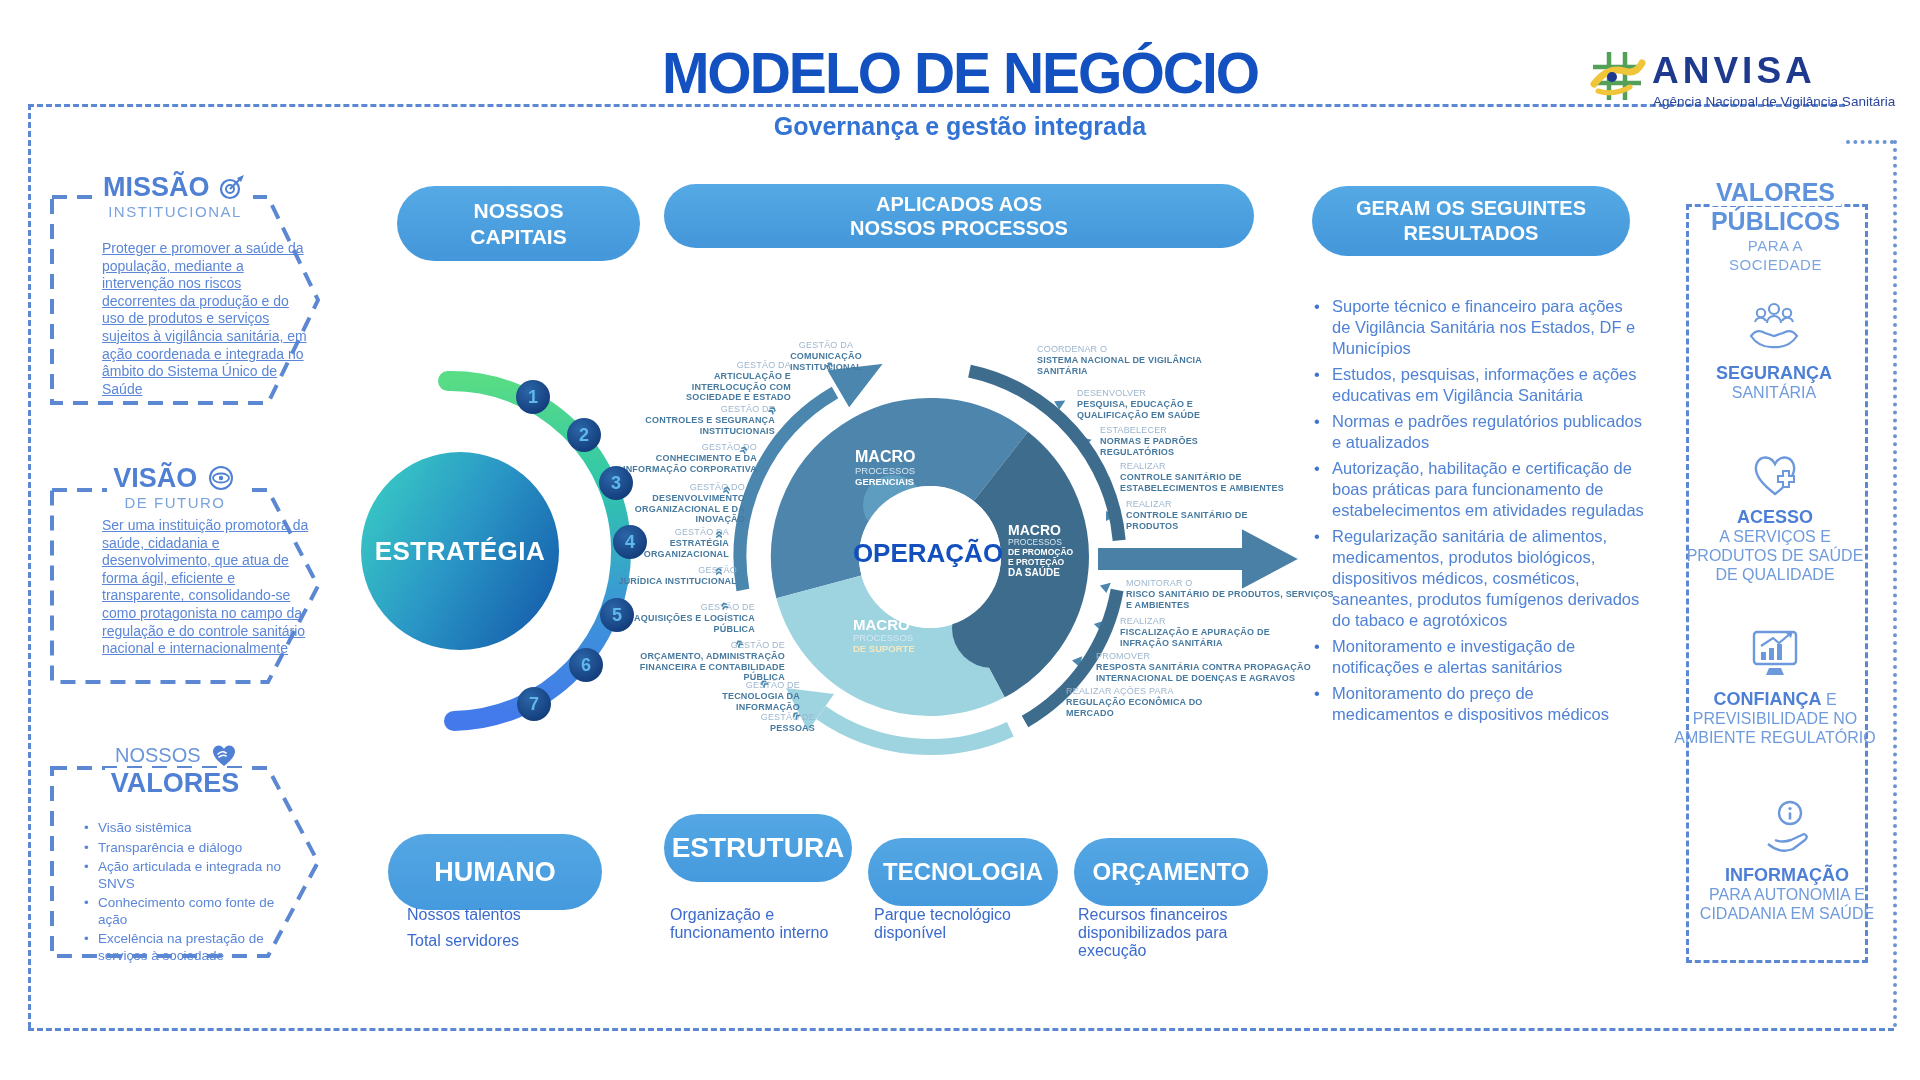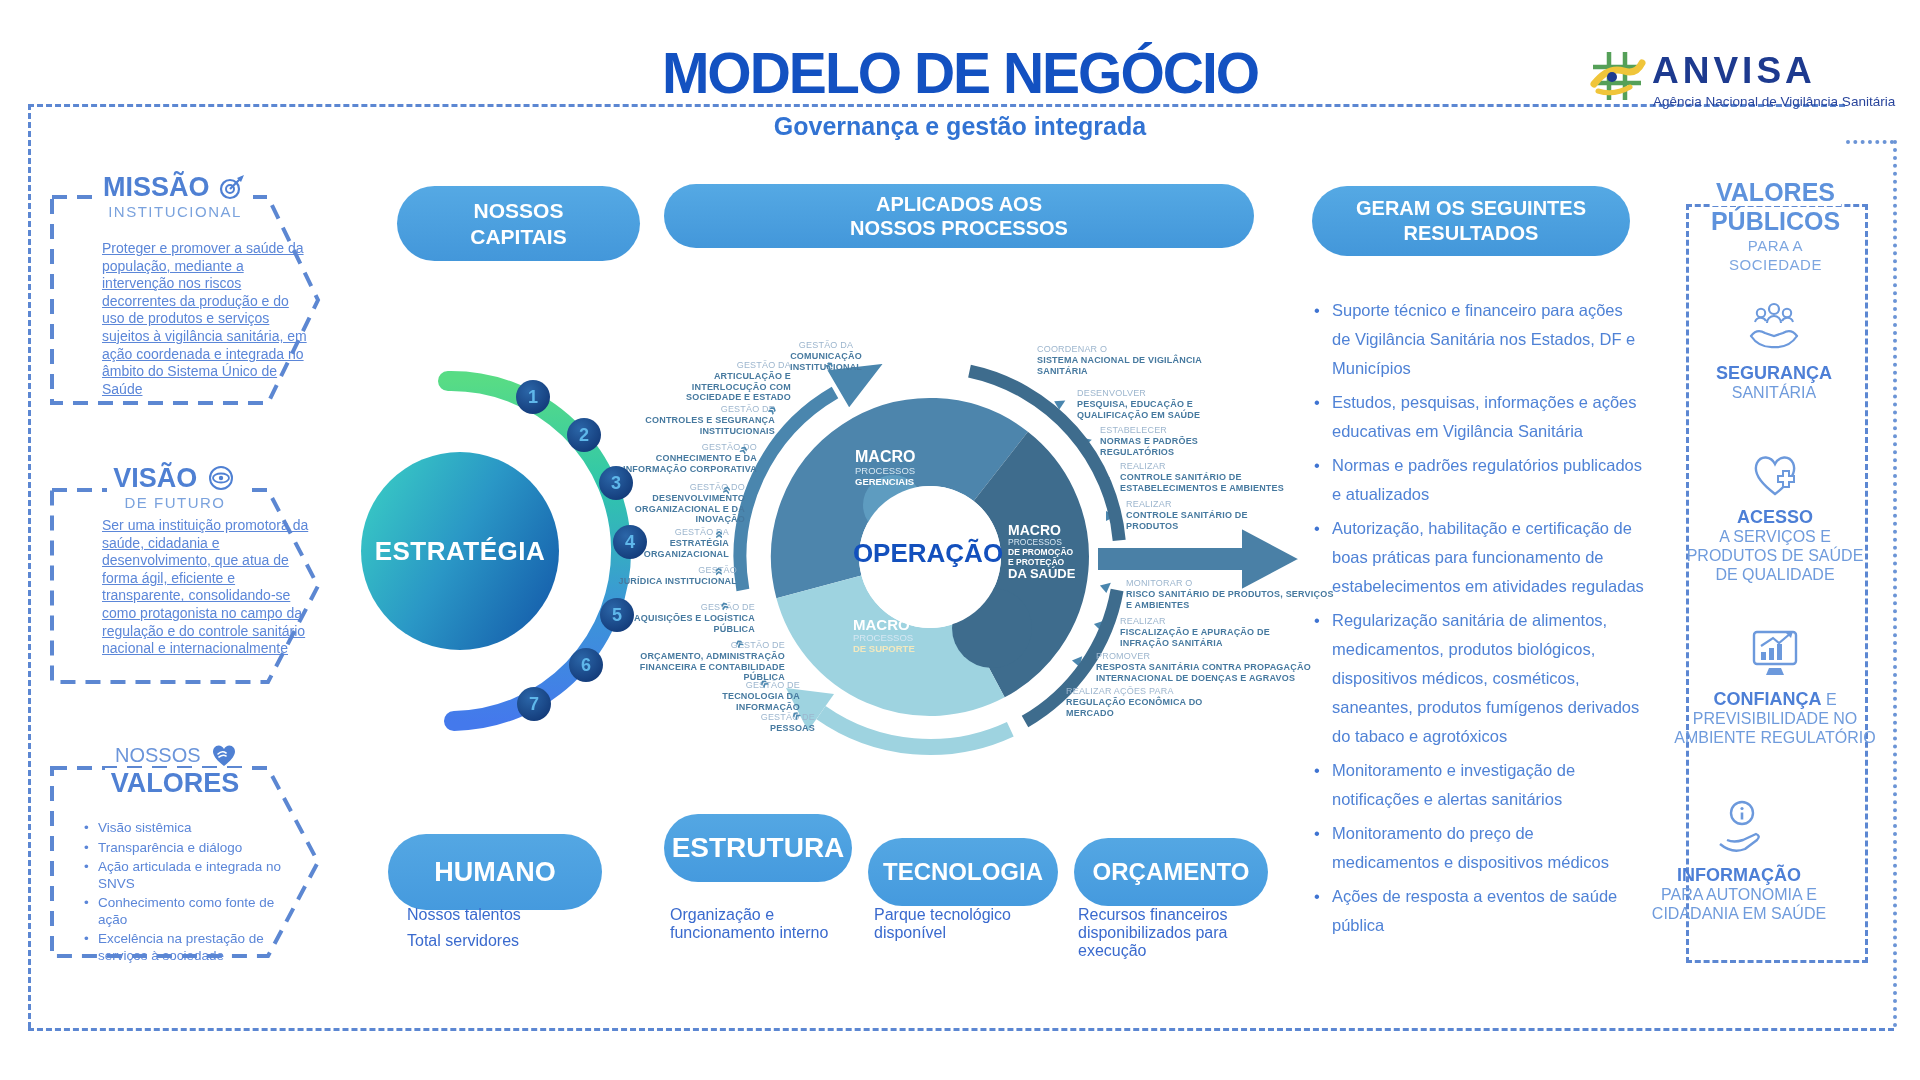--- a/index.html
+++ b/index.html
@@ -50,21 +50,21 @@
        border-top:5px solid transparent;border-bottom:5px solid transparent;}
   .macro{position:absolute;color:#fff;line-height:1.15;}
   .macro .m1{font-size:16px;font-weight:bold;display:block;}
   .macro .m2{font-size:9.5px;color:#d6e7f2;display:block;}
   .macro .m3{font-size:9.5px;font-weight:bold;display:block;}
   .operacao{left:828px;top:538px;width:200px;text-align:center;
             font-size:26px;font-weight:bold;color:#1350bd;}
   
   .res-list{left:1312px;top:296px;width:332px;position:absolute;}
   .res-item{position:relative;padding-left:20px;margin-bottom:5px;
-            font-size:16.5px;line-height:29px;color:#4f82d6;}
+            font-size:16.5px;line-height:21px;color:#4f82d6;}
   .res-item::before{content:"•";position:absolute;left:2px;color:#3f74d2;}
   
   .pv-box{left:1686px;top:204px;width:176px;height:753px;border:3px dashed #5c87d2;position:absolute;}
   .pv-title{left:1678px;top:178px;width:195px;text-align:center;position:absolute;z-index:2;}
   .pv-title .t1{font-size:25px;font-weight:bold;color:#5e92dc;background:#fff;padding:0 6px;}
   .pv-sub{font-size:15px;color:#7da6e0;letter-spacing:0.5px;line-height:19px;}
   .pv-item{position:absolute;text-align:center;color:#6f9bdc;font-size:16px;line-height:19px;}
   .pv-item b{color:#4d7fd6;font-size:18px;}
   .pv-block b{display:block;}
   .pv-icon{display:block;margin:0 auto 8px auto;}
@@ -192,21 +192,21 @@
 <div class="macro" style="left:855px;top:448px;z-index:2;">
   <span class="m1">MACRO</span>
   <span class="m2">PROCESSOS</span>
   <span class="m3">GERENCIAIS</span>
 </div>
 <div class="macro" style="left:1008px;top:522px;z-index:2;">
   <span class="m1" style="font-size:14px;">MACRO</span>
   <span class="m2" style="font-size:8.5px;">PROCESSOS</span>
   <span class="m3" style="font-size:8.5px;">DE PROMOÇÃO</span>
   <span class="m3" style="font-size:8.5px;">E PROTEÇÃO</span>
-  <span class="m3" style="font-size:13px;">DA SAÚDE</span>
+  <span class="m3" style="font-size:10px;">DA SAÚDE</span>
 </div>
 <div class="macro" style="left:853px;top:616px;z-index:2;">
   <span class="m1" style="font-size:15px;">MACRO</span>
   <span class="m2">PROCESSOS</span>
   <span class="m3" style="color:#f2e9c0;">DE SUPORTE</span>
 </div>
 
 <div class="wl" style="left:756px;top:340px;width:140px;text-align:center;z-index:2;">
   <span class="lead">GESTÃO DA</span>
   <span>COMUNICAÇÃO INSTITUCIONAL</span>
@@ -309,21 +309,20 @@
 <span class="tri" style="left:1074px;top:655px;transform:rotate(-50deg);"></span>
 
 <div class="res-list" style="z-index:2;">
   <div class="res-item">Suporte técnico e financeiro para ações de Vigilância Sanitária nos Estados, DF e Municípios</div>
   <div class="res-item">Estudos, pesquisas, informações e ações educativas em Vigilância Sanitária</div>
   <div class="res-item">Normas e padrões regulatórios publicados e atualizados</div>
   <div class="res-item">Autorização, habilitação e certificação de boas práticas para funcionamento de estabelecimentos em atividades reguladas</div>
   <div class="res-item">Regularização sanitária de alimentos, medicamentos, produtos biológicos, dispositivos médicos, cosméticos, saneantes, produtos fumígenos derivados do tabaco e agrotóxicos</div>
   <div class="res-item">Monitoramento e investigação de notificações e alertas sanitários</div>
   <div class="res-item">Monitoramento do preço de medicamentos e dispositivos médicos</div>
-  <div class="res-item">Ações de resposta a eventos de saúde pública</div>
 </div>
 
 <div class="pv-box" style="z-index:1;"></div>
 <div class="pv-title">
   <div><span class="t1">VALORES</span></div>
   <div><span class="t1">PÚBLICOS</span></div>
   <div class="pv-sub"><span>PARA A</span><br>
        <span>SOCIEDADE</span></div>
 </div>
 
@@ -355,21 +354,21 @@
     <rect x="23" y="20" width="5" height="12" fill="#6c99dc"></rect>
     <rect x="31" y="16" width="5" height="16" fill="#6c99dc"></rect>
     <path d="M15 18 L27 10 L33 15 L45 5" fill="none" stroke="#6c99dc" stroke-width="2.2"></path>
     <polygon points="47,3 40,5 45,10" fill="#6c99dc"></polygon>
     <path d="M23 40 h12 l3 7 h-18 Z" fill="#6c99dc"></path>
   </svg>
   <b>CONFIANÇA</b>
   <span>E PREVISIBILIDADE NO AMBIENTE REGULATÓRIO</span>
 </div>
 
-<div class="pv-item pv-block" style="left:1644px;top:800px;width:190px;z-index:2;text-align:center;">
+<div class="pv-item pv-block" style="left:1692px;top:800px;width:190px;z-index:2;text-align:center;">
   <svg class="pv-icon" width="54" height="58" viewBox="0 0 54 58">
     <circle cx="30" cy="13" r="11" fill="none" stroke="#6c99dc" stroke-width="2.4"></circle>
     <circle cx="30" cy="8.5" r="1.6" fill="#6c99dc"></circle>
     <path d="M30 12.5 v7" stroke="#6c99dc" stroke-width="2.6"></path>
     <path d="M8 44 q12 10 25 5 l12 -9 q4 -4 -1 -6 l-13 6 q-9 3 -16 0" fill="none" stroke="#6c99dc" stroke-width="2.4" stroke-linejoin="round"></path>
   </svg>
   <b>INFORMAÇÃO</b>
   <span>PARA AUTONOMIA E CIDADANIA EM SAÚDE</span>
 </div>
 

